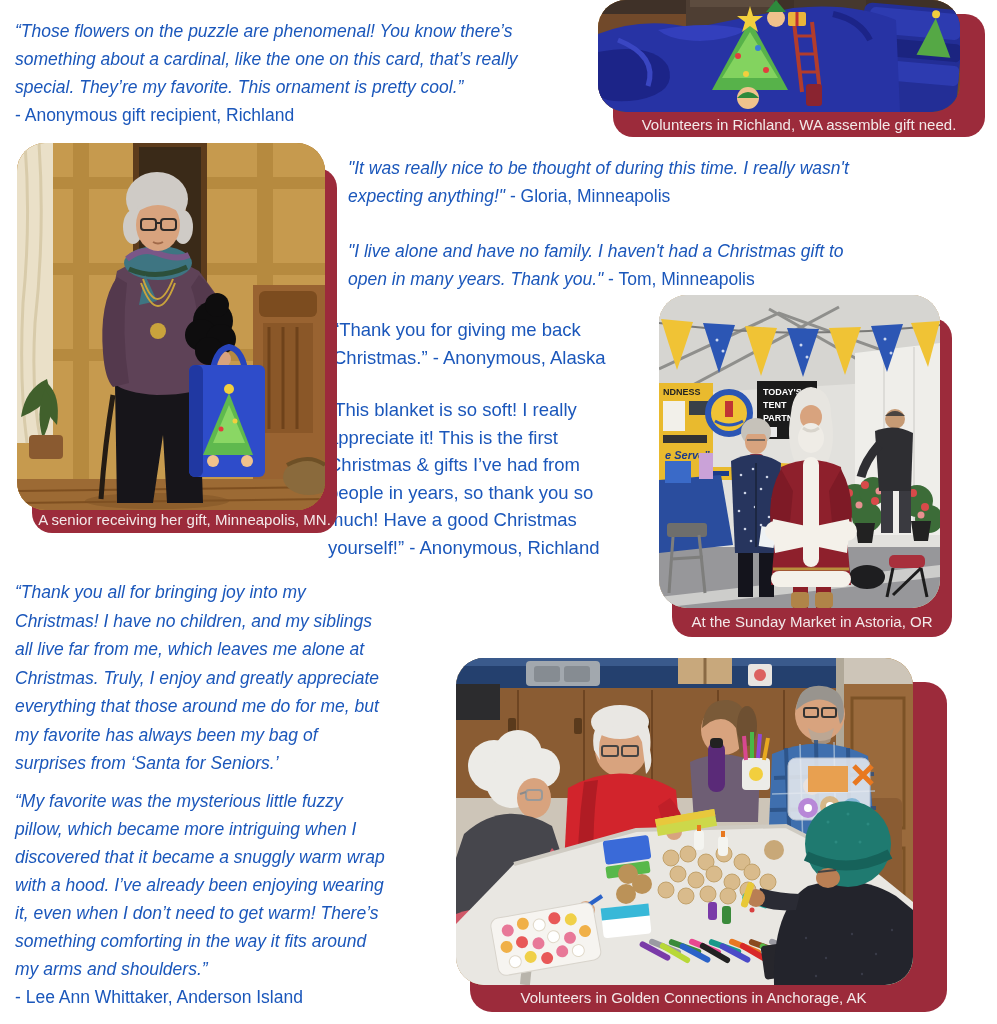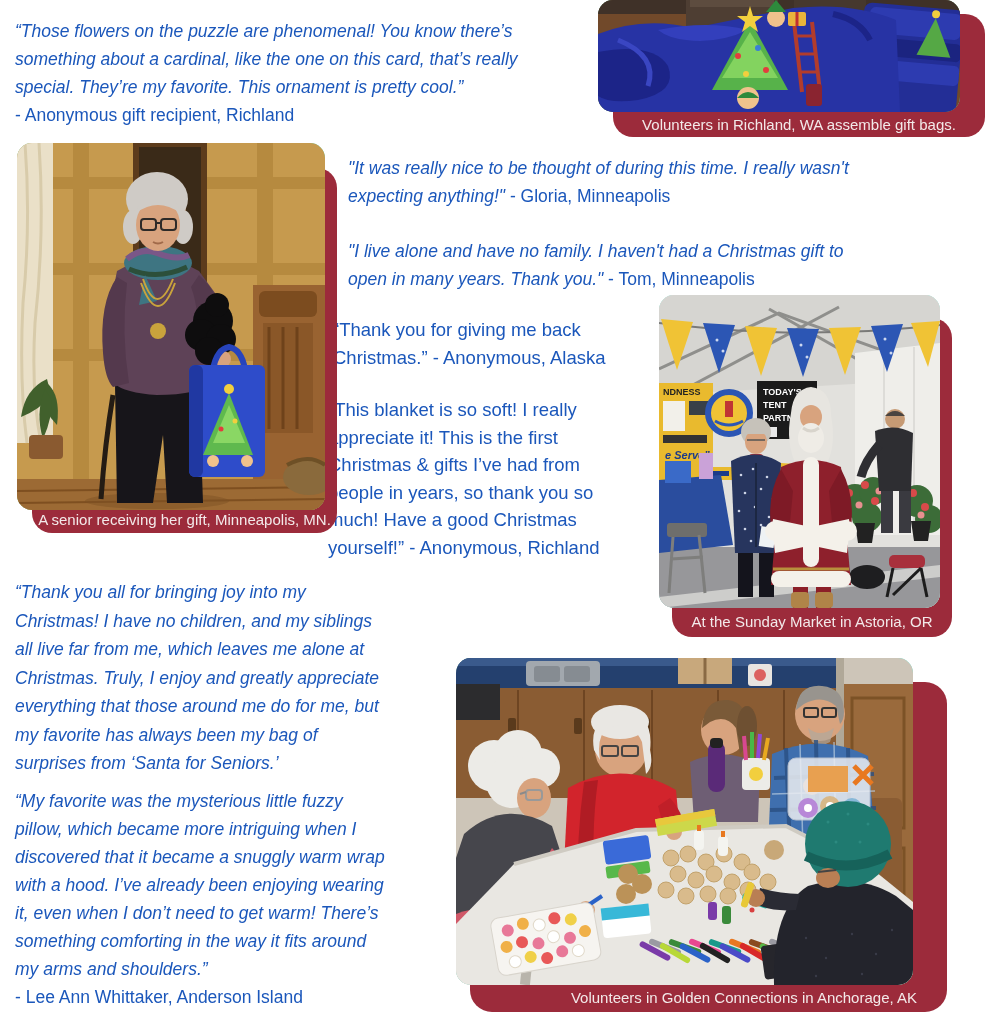--- a/index.html
+++ b/index.html
@@ -7,21 +7,21 @@
   .page { position:relative; width:997px; height:1024px; background:#ffffff; overflow:hidden; }
 
   .quote { position:absolute; color:#1b57bb; white-space:pre-line; }
   .fs-side { font-size:17.5px; line-height:28px; }
   .fs-center { font-size:18.5px; line-height:27.5px; text-align:left; }
   .qt-italic { font-style:italic; }
   .attr { font-style:normal; }
   .attr-block { display:block; font-style:normal; }
 
   .shadow-block { position:absolute; background:#9c2b3b; border-radius:20px; }
-  .photo { position:absolute; border-radius:15px; overflow:hidden; background:#5eead4; }
+  .photo { position:absolute; border-radius:28px; overflow:hidden; background:#a16207; }
   .photo svg { display:block; width:100%; height:100%; }
   .caption { position:absolute; color:#f3e9e9; font-size:15px; text-align:center; z-index:5; }
 </style>
 </head>
 <body>
 
 <div class="page">
 
   <p class="quote fs-side" style="left:15px; top:17px; width:565px;"><span class="qt-italic">“Those flowers on the puzzle are phenomenal! You know there’s
 something about a cardinal, like the one on this card, that’s really
@@ -94,21 +94,21 @@
       <line x1="201" y1="72" x2="220" y2="72" stroke="#b23c2c" stroke-width="3"></line>
       <circle cx="178" cy="18" r="9" fill="#f0c28c"></circle>
       <polygon points="168,12 188,12 178,0" fill="#2e8a3c"></polygon>
       <rect x="190" y="12" width="18" height="14" rx="2" fill="#e8b43c"></rect>
       <line x1="199" y1="12" x2="199" y2="26" stroke="#c03030" stroke-width="3"></line>
       <circle cx="150" cy="98" r="11" fill="#f0c28c"></circle>
       <path d="M139,98 Q150,86 161,98 Z" fill="#2e8a3c"></path>
       <rect x="208" y="84" width="16" height="22" rx="3" fill="#8a2430"></rect>
     </svg>
   </div>
-  <div class="caption" style="left:613px; top:112px; width:372px; height:25px; line-height:25px;">Volunteers in Richland, WA assemble gift bags.</div>
+  <div class="caption" style="left:613px; top:112px; width:372px; height:25px; line-height:25px;">Volunteers in Richland, WA assemble gift need.</div>
 
   <div class="shadow-block" style="left:32px; top:168px; width:305px; height:365px;"></div>
   <div class="photo" style="left:17px; top:143px; width:308px; height:367px; z-index:2;">
     <svg viewBox="0 0 308 367" preserveAspectRatio="none">
       <rect width="308" height="367" fill="#c69a4e"></rect>
       <g fill="#b2863c" opacity="0.8">
         <rect x="56" width="16" height="367"></rect>
           <rect x="148" width="16" height="367"></rect>
           <rect x="240" width="16" height="367"></rect>
         <rect y="34" width="308" height="12"></rect>
@@ -532,15 +532,15 @@
           <circle cx="404" cy="184" r="1.5"></circle>
         </g>
       <ellipse cx="372" cy="220" rx="12" ry="10" fill="#b97f54"></ellipse>
       <line x1="362" y1="214" x2="380" y2="212" stroke="#444444" stroke-width="2"></line>
       <path d="M340,252 Q316,254 300,246 L304,230 Q324,236 344,236 Z" fill="#2a2b34"></path>
       <circle cx="300" cy="240" r="9" fill="#b97f54"></circle>
       <rect x="288" y="224" width="7" height="26" rx="3" fill="#e8c838" transform="rotate(18 292 237)"></rect>
       <circle cx="296" cy="252" r="2.5" fill="#d84040"></circle>
     </svg>
   </div>
-  <div class="caption" style="left:470px; top:985px; width:463px; height:26px; line-height:26px; text-align:right; padding-right:16px;">Volunteers in Golden Connections in Anchorage, AK</div>
+  <div class="caption" style="left:470px; top:985px; width:463px; height:26px; line-height:26px; padding-right:16px;">Volunteers in Golden Connections in Anchorage, AK</div>
 
 </div>
 
 </body></html>

